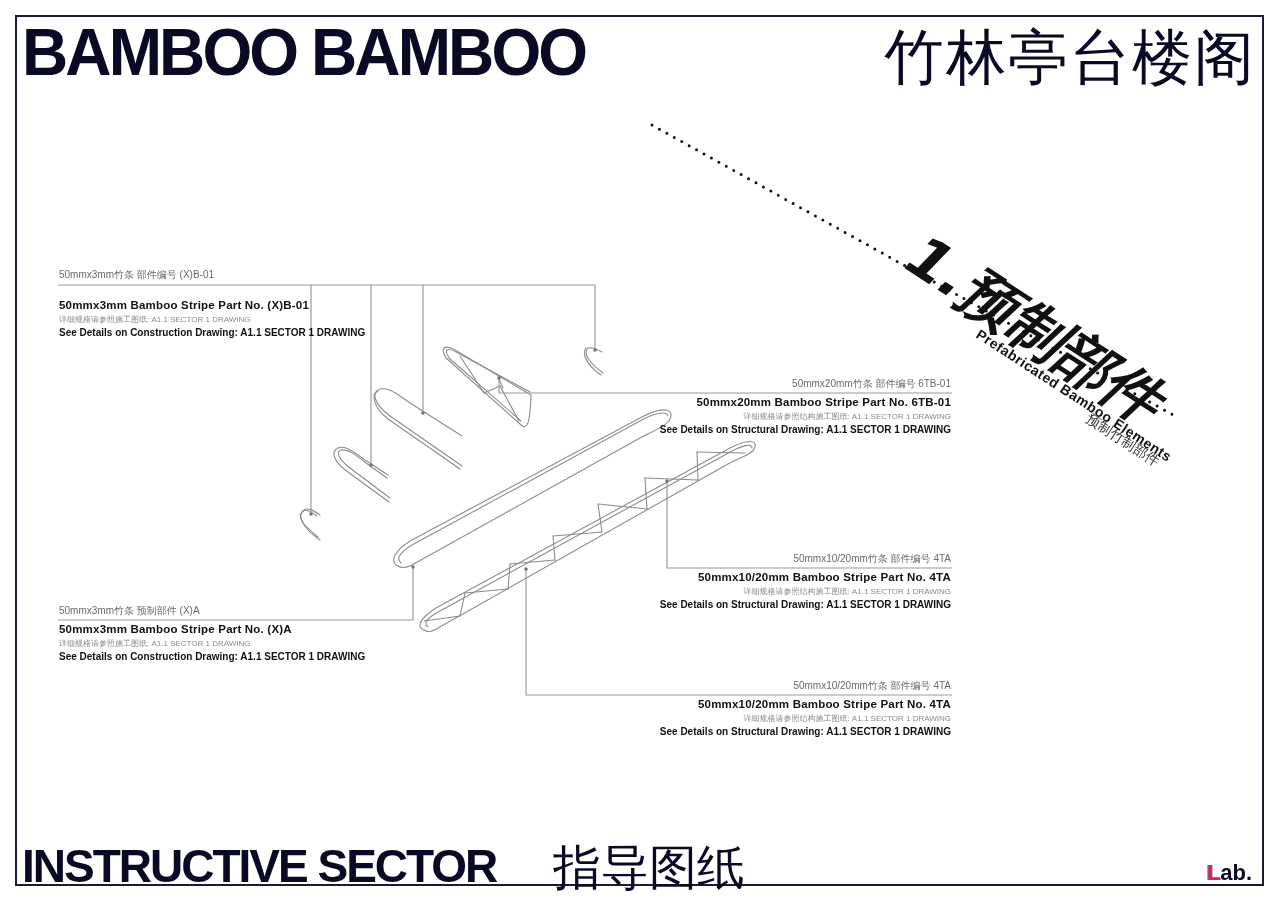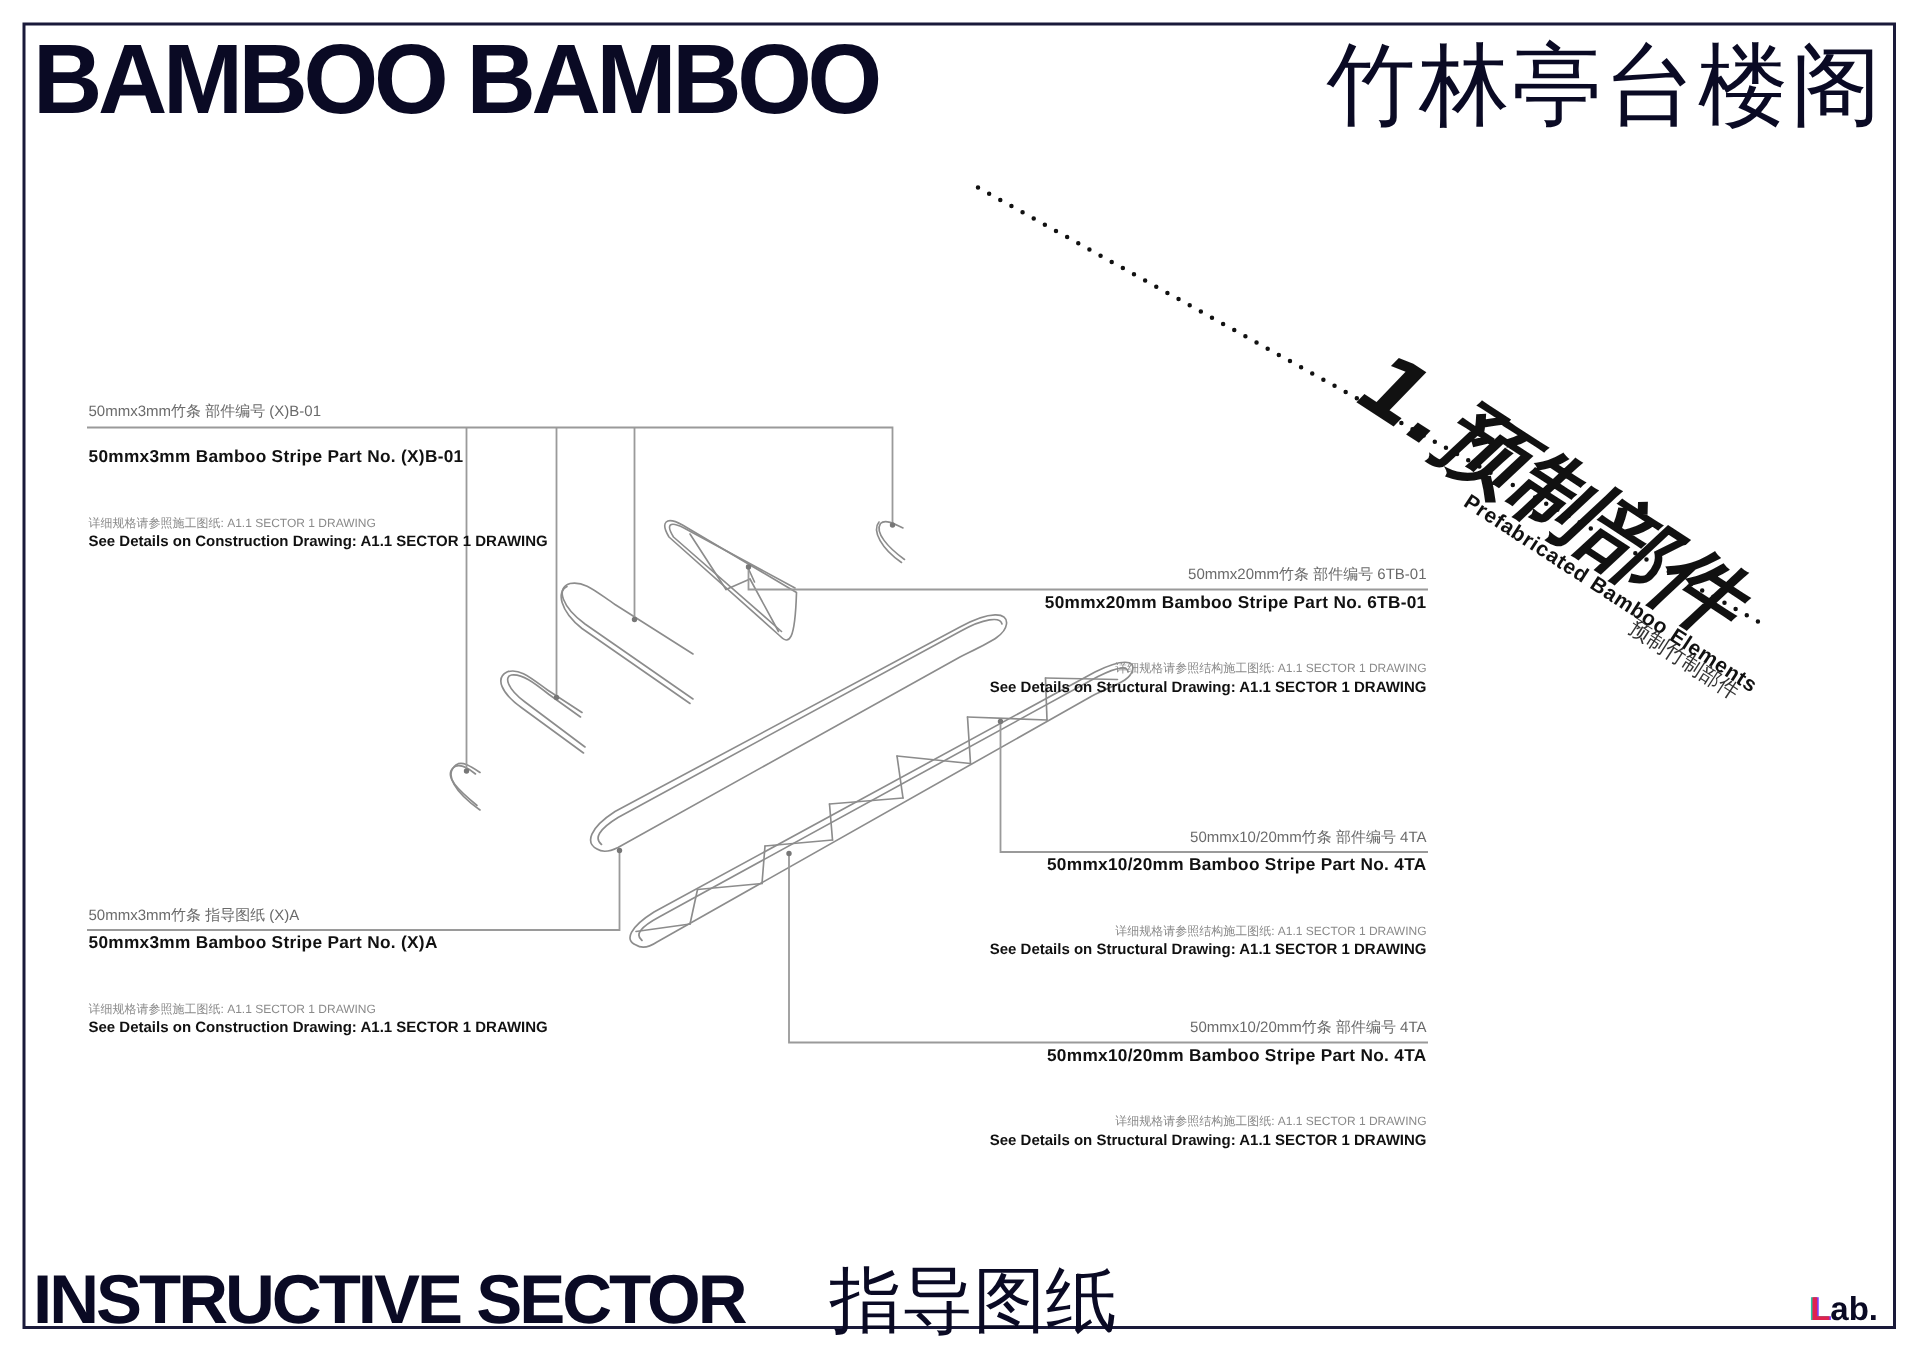--- a/index.html
+++ b/index.html
@@ -7,21 +7,21 @@
   .frame { position:absolute; left:15px; top:15px; width:1249px; height:871px; border:2px solid #1a1a3a; box-sizing:border-box; }
   .title-en { position:absolute; left:22px; top:14px; font-family:"Liberation Sans", sans-serif; font-weight:700; font-size:66px; letter-spacing:-3px; line-height:76px; color:#0a0a24; transform:scaleX(0.97); transform-origin:left; }
   .title-cn { position:absolute; right:24px; top:20px; font-family:"DejaVu Sans", sans-serif; font-weight:200; font-size:60px; line-height:74px; color:#0a0a24; letter-spacing:2px; }
   .footer-en { position:absolute; left:22px; top:838px; font-weight:700; font-size:46px; letter-spacing:-2px; line-height:56px; color:#0a0a24; }
   .footer-cn { position:absolute; left:553px; top:842px; font-family:"DejaVu Sans", sans-serif; font-weight:200; font-size:48px; line-height:50px; color:#0a0a24; }
   .lab { position:absolute; right:28px; top:858px; font-weight:700; font-size:22px; line-height:30px; color:#0a0a24; }
   .lab .l { color:#e0224f; text-shadow:-1px 0 #28c8a0, 1px 0 #7a3cff; }
   .label { position:absolute; font-family:"Liberation Sans", sans-serif; }
   .label .cn { font-size:10px; color:#6a6a6a; line-height:17px; white-space:nowrap; }
   .label .en { font-size:11.5px; font-weight:700; color:#111; line-height:16px; white-space:nowrap; letter-spacing:0.2px; }
-  .label .note { font-size:8px; color:#8a8a8a; line-height:13px; white-space:nowrap;margin-top:29px; }
+  .label .note { font-size:8px; color:#8a8a8a; line-height:13px; white-space:nowrap; }
   .label .see { font-size:10px; font-weight:700; color:#111; line-height:13px; white-space:nowrap; }
   .label.right { text-align:right; }
   .section-title { position:absolute; left:930px; top:224px; transform-origin:left top; transform:rotate(33deg); }
   .section-title .num { font-family:"DejaVu Sans", sans-serif; font-weight:700; font-size:58px; line-height:62px; color:#111; font-style:italic; white-space:nowrap; letter-spacing:-1px; }
   .section-sub { position:absolute; left:982px; top:326px; transform-origin:left top; transform:rotate(33deg); font-size:14px; font-weight:700; color:#111; white-space:nowrap; letter-spacing:0.5px; }
   .section-sub-cn { position:absolute; left:1092px; top:410px; transform-origin:left top; transform:rotate(33deg); font-family:"DejaVu Sans", sans-serif; font-size:14px; color:#333; white-space:nowrap; font-weight:300; }
   svg.drawing { position:absolute; left:0; top:0; }
 </style>
 </head>
 <body>
@@ -133,21 +133,21 @@
 </div>
 
 <div class="label right" style="right:329px; top:550px;">
   <div class="cn">50mmx10/20mm竹条  部件编号 4TA</div>
   <div class="en" style="margin-top:2px;">50mmx10/20mm Bamboo Stripe   Part No. 4TA</div>
   <div class="note">详细规格请参照结构施工图纸: A1.1 SECTOR 1 DRAWING</div>
   <div class="see">See Details on Structural Drawing: A1.1 SECTOR 1 DRAWING</div>
 </div>
 
 <div class="label" style="left:59px; top:602px;">
-  <div class="cn">50mmx3mm竹条  指导图纸 (X)A</div>
+  <div class="cn">50mmx3mm竹条  预制部件 (X)A</div>
   <div class="en" style="margin-top:2px;">50mmx3mm Bamboo Stripe   Part No. (X)A</div>
   <div class="note">详细规格请参照施工图纸: A1.1 SECTOR 1 DRAWING</div>
   <div class="see">See Details on Construction Drawing: A1.1 SECTOR 1 DRAWING</div>
 </div>
 
 <div class="label right" style="right:329px; top:677px;">
   <div class="cn">50mmx10/20mm竹条  部件编号 4TA</div>
   <div class="en" style="margin-top:2px;">50mmx10/20mm Bamboo Stripe   Part No. 4TA</div>
   <div class="note">详细规格请参照结构施工图纸: A1.1 SECTOR 1 DRAWING</div>
   <div class="see">See Details on Structural Drawing: A1.1 SECTOR 1 DRAWING</div>

